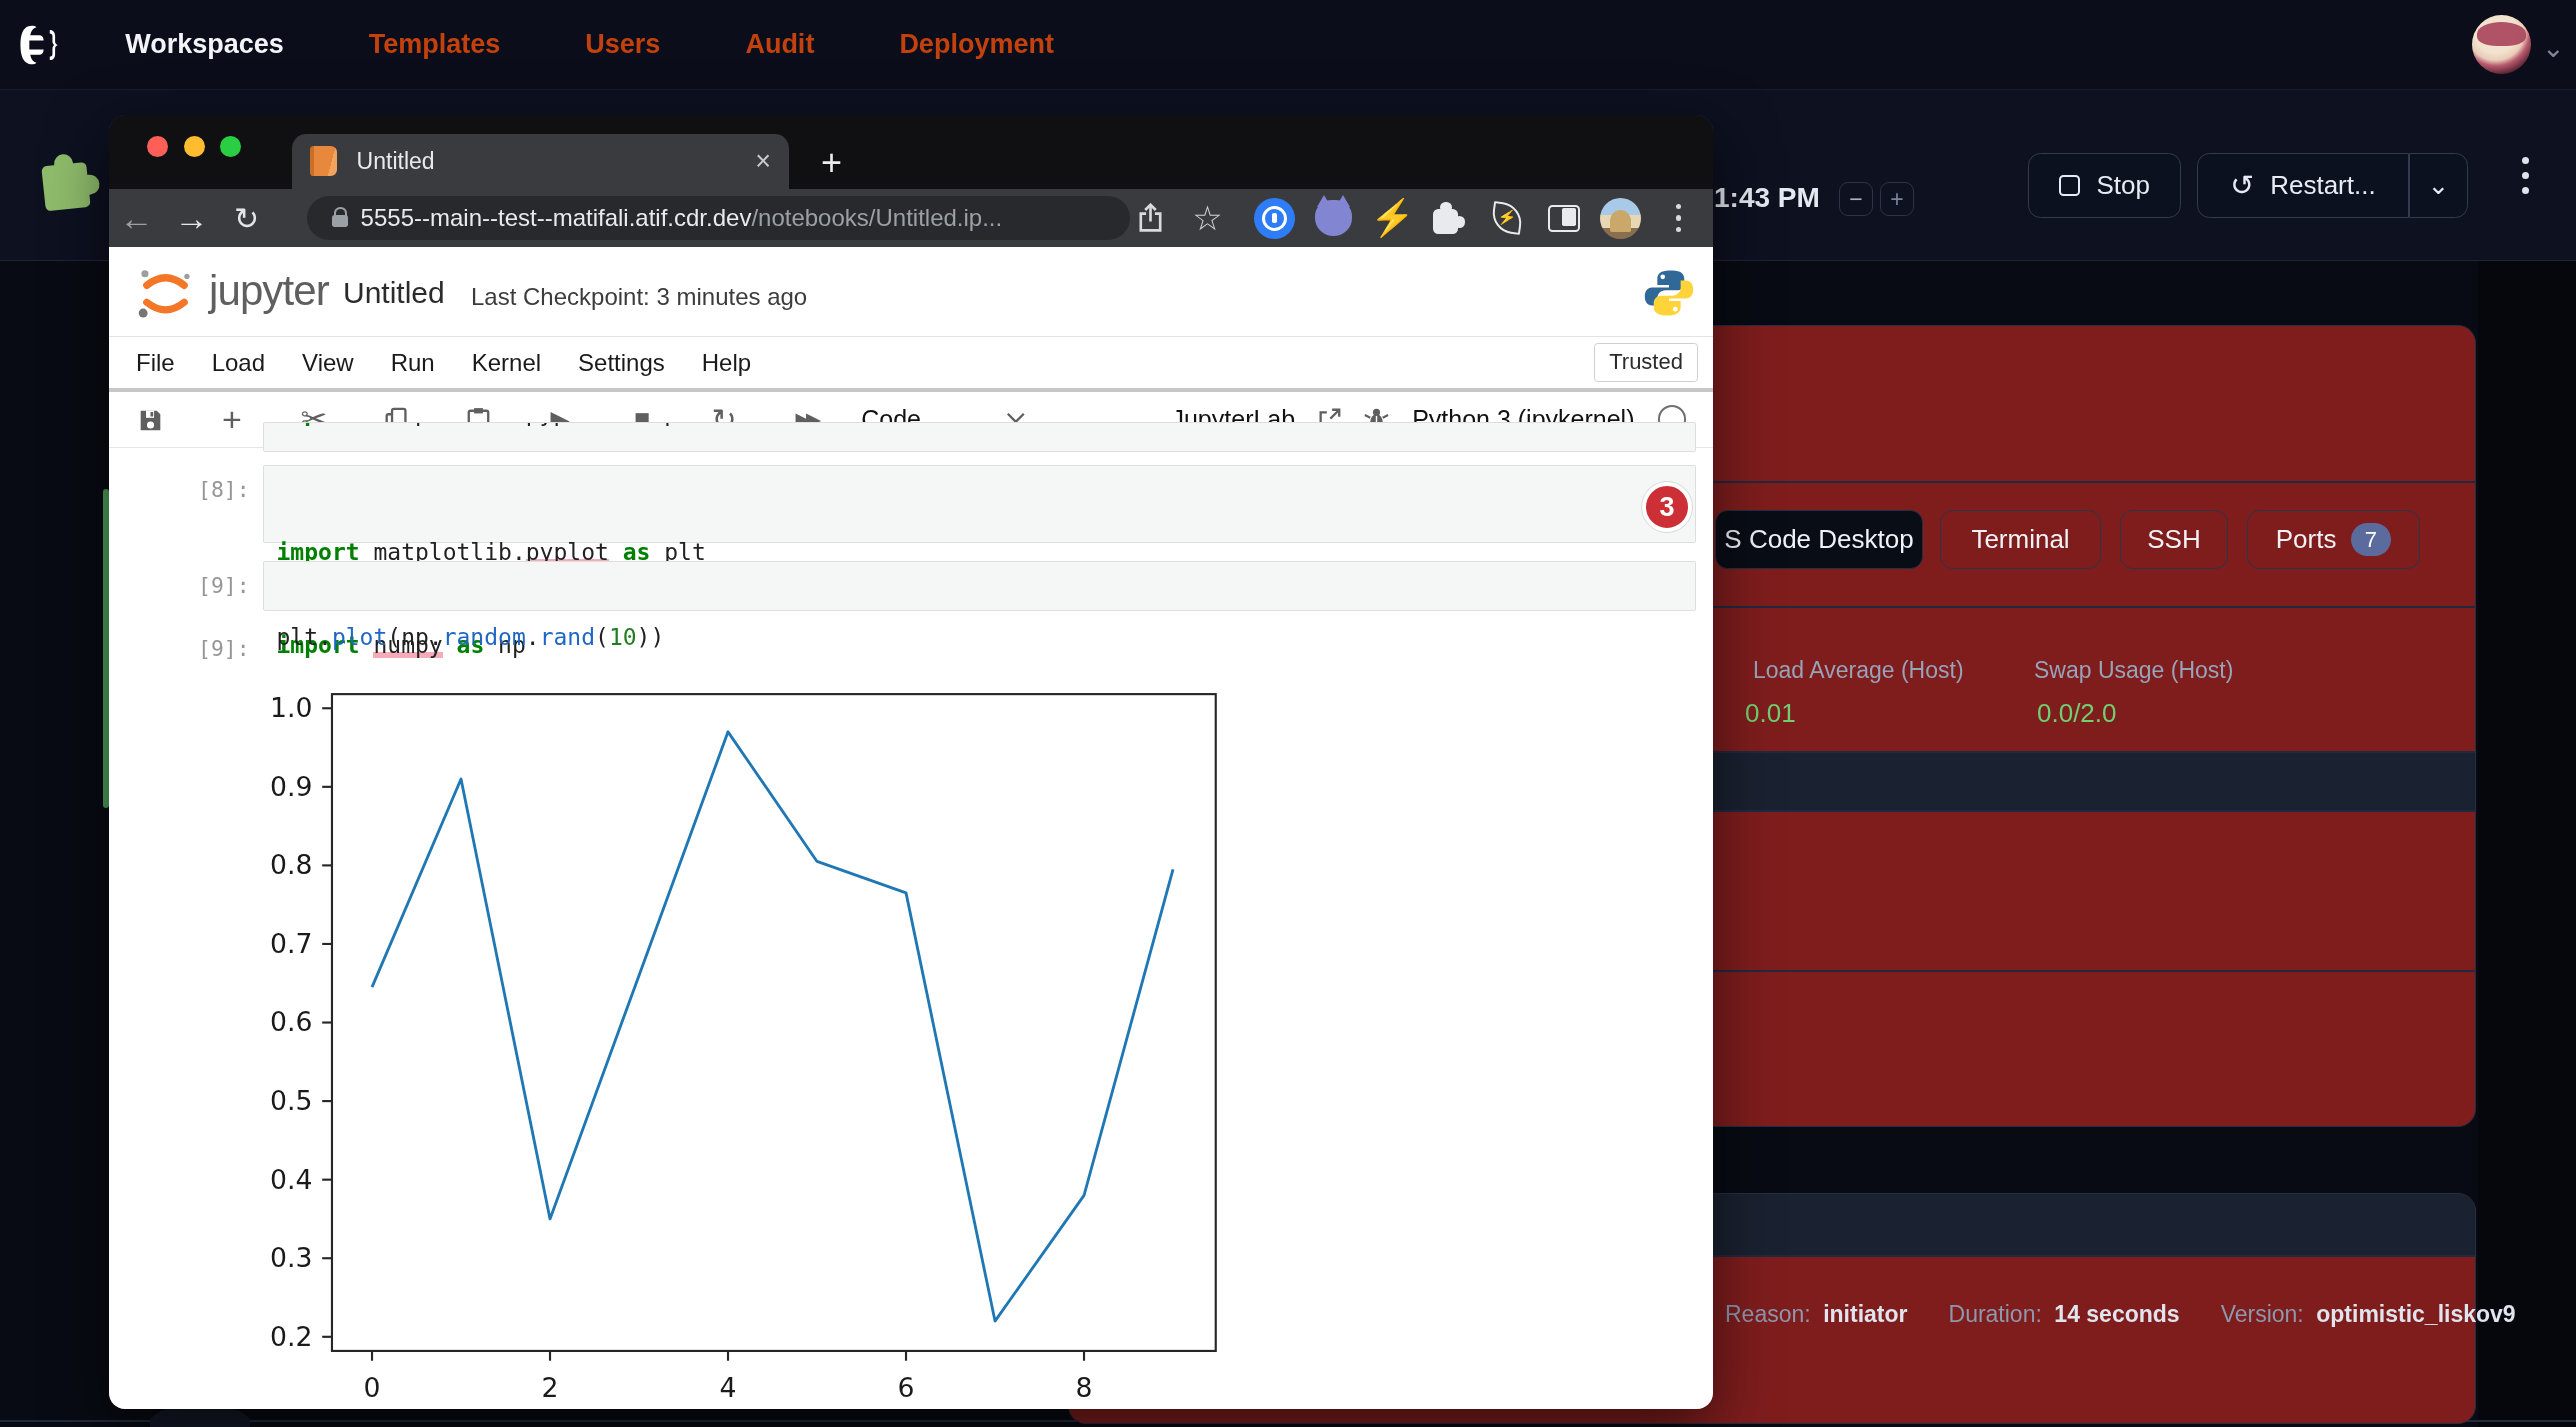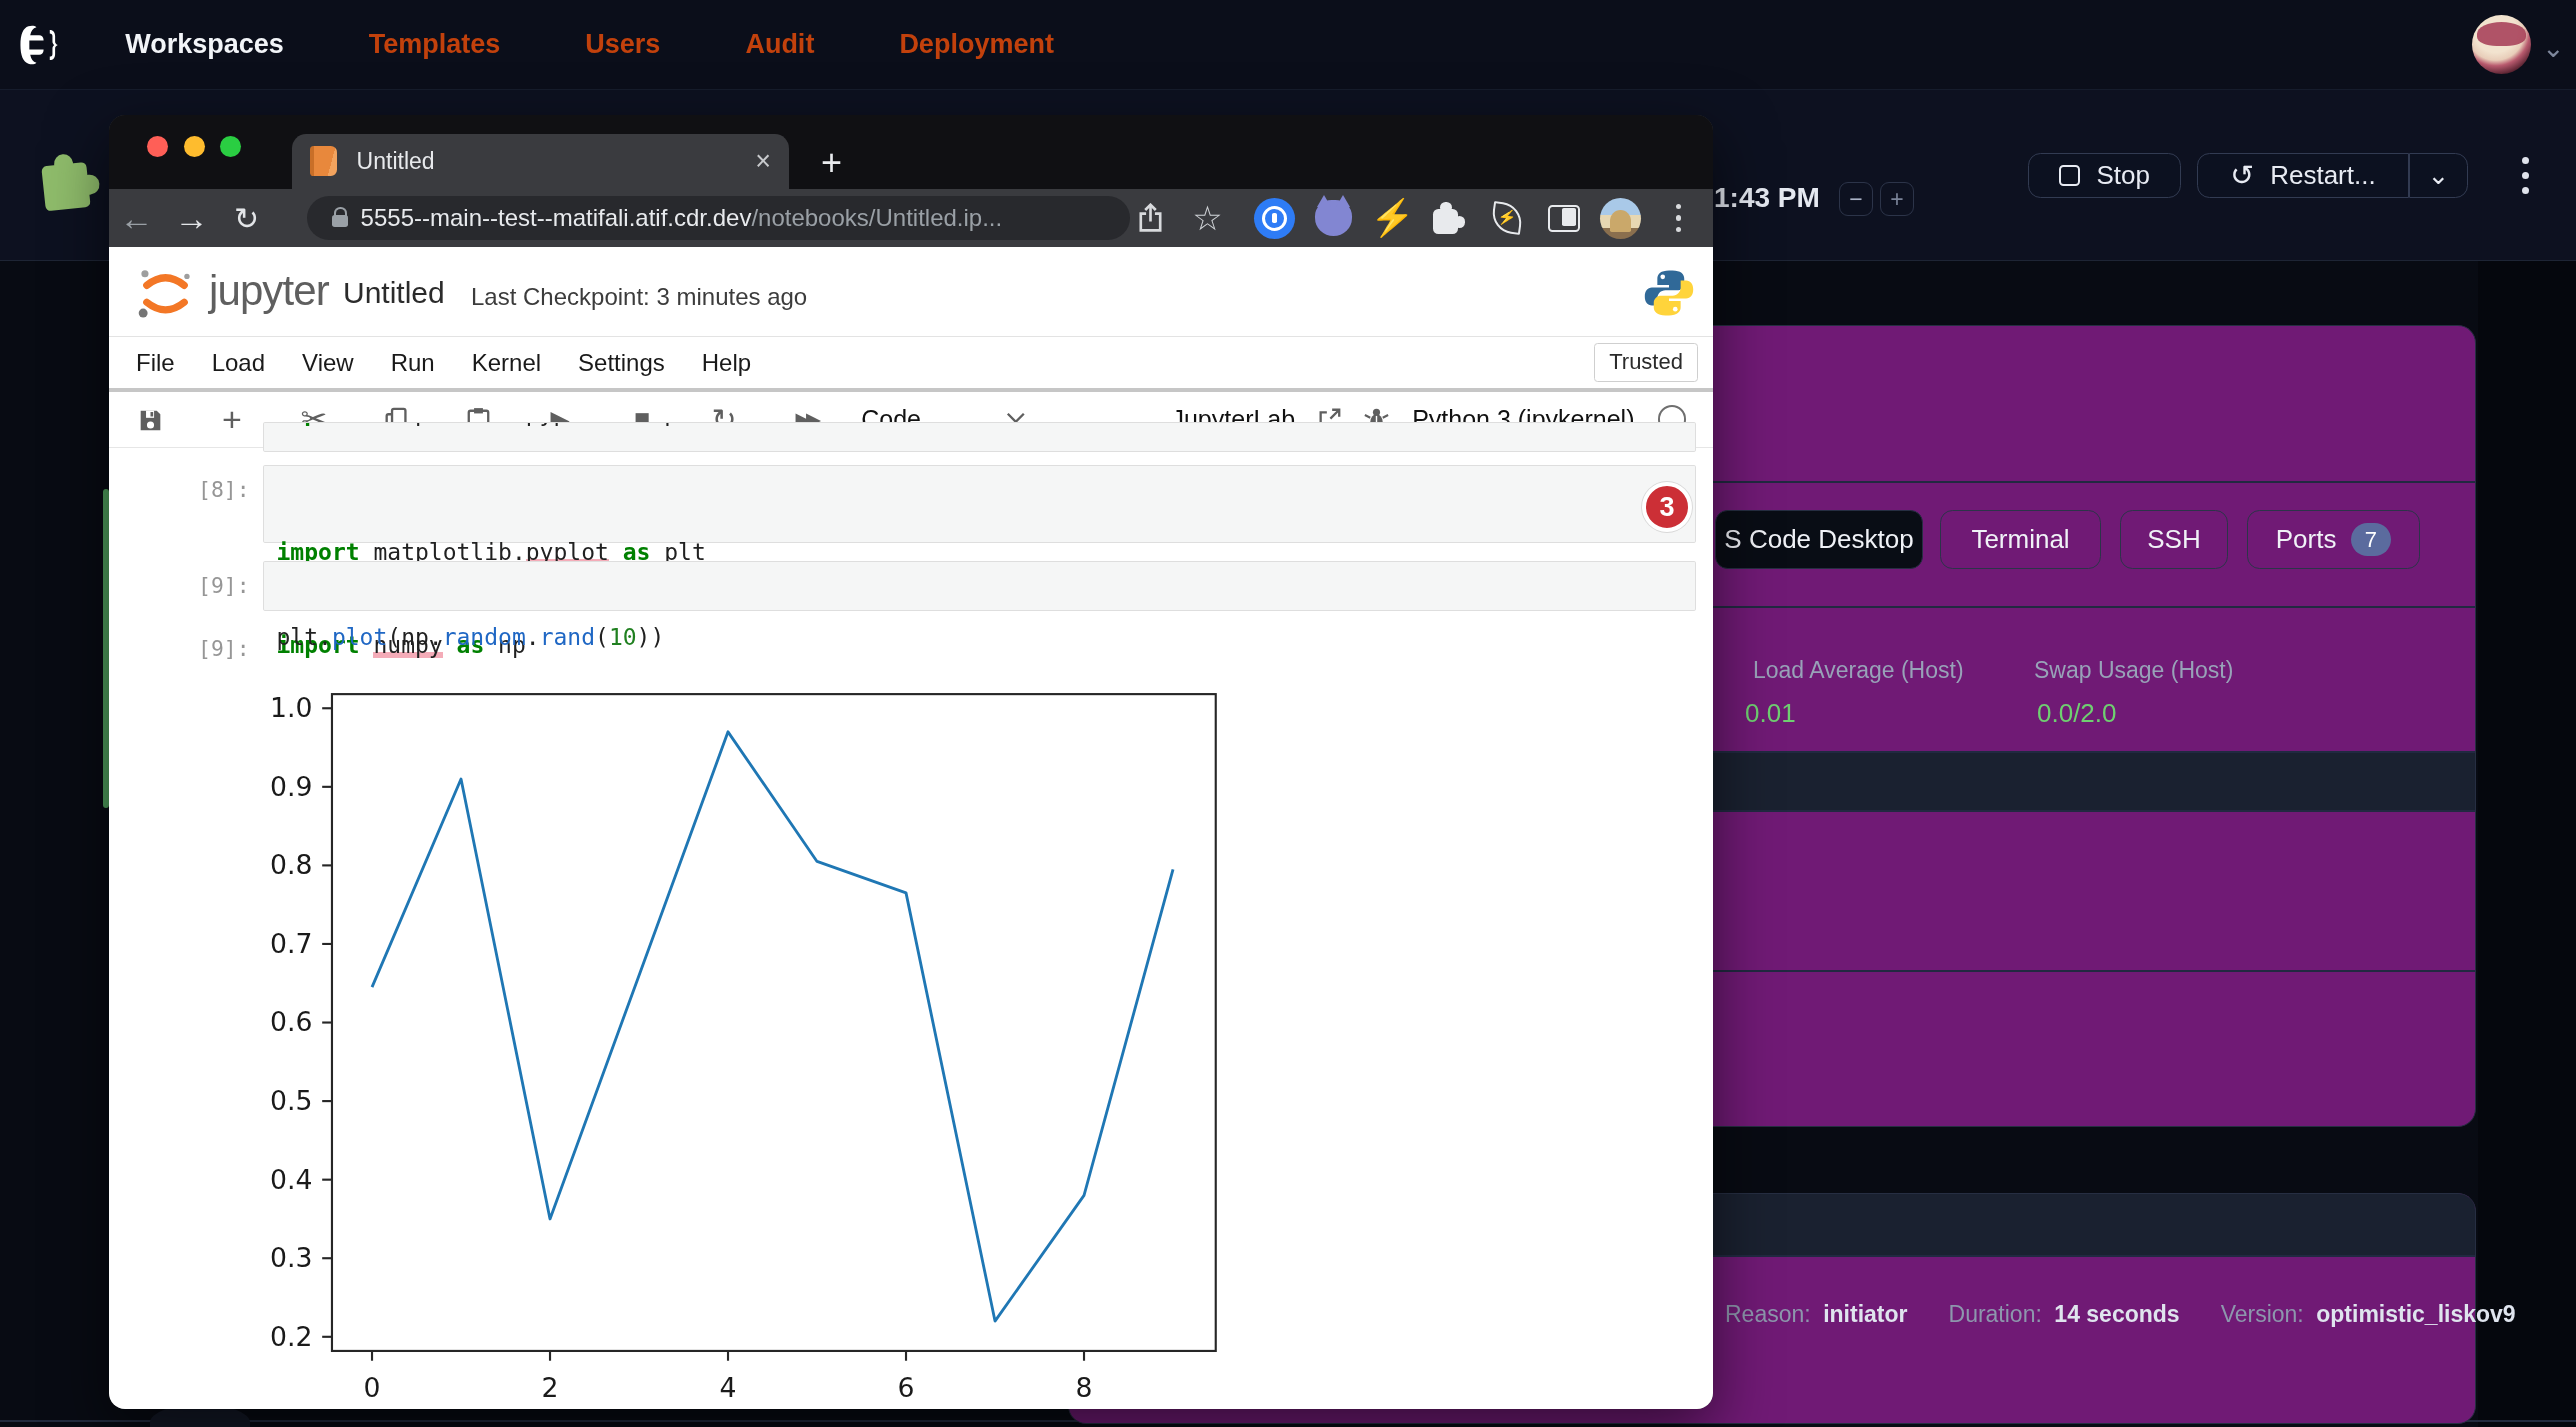--- a/index.html
+++ b/index.html
@@ -21,30 +21,30 @@
   #nav-avatar-chevron { left:2542px; top:32px; color:#7e879c; font-size:27px; }
 
   .green-bar { left:103px; top:489px; width:6.2px; height:319px; background:#4f9e5c; border-radius:3.6px; z-index:2; }
   #bottom-line { left:0; top:1420px; width:2576px; height:1.8px; background:#232b3e; z-index:1; }
   #bottom-bump { left:150px; top:1404px; width:100px; height:37px; border-radius:50% 50% 0 0; background:#141927; z-index:1; }
 
   
   #ws-time { left:1714px; top:182px; font-size:28px; font-weight:600; color:#e5e9f1; z-index:2; }
   .sq-btn { width:34px; height:34px; border:1.8px solid #2c3449; border-radius:9px; color:#aab2c5; font-size:23px;
     display:flex; align-items:center; justify-content:center; z-index:2; background:transparent; }
-  .pill-btn { height:45px; border:1.8px solid #323b52; border-radius:12.5px; background:rgba(13,17,32,.4);
+  .pill-btn { height:65px; border:1.8px solid #323b52; border-radius:12.5px; background:rgba(13,17,32,.4);
     display:flex; align-items:center; justify-content:center; gap:16px; color:#e8ebf3; font-size:26px; font-weight:500; z-index:2; }
   #stop-icon { width:21.4px; height:21.4px; border:2.7px solid #e8ebf3; border-radius:4.5px; }
   #restart-group { display:flex; z-index:2; }
   #restart-main { border-radius:12.5px 0 0 12.5px; width:212px; }
   #restart-caret { border-radius:0 12.5px 12.5px 0; width:59px; border-left:0.9px solid #323b52; }
   #ws-kebab { left:2512px; top:157px; width:27px; display:flex; flex-direction:column; gap:8px; align-items:center; z-index:2; }
   #ws-kebab i { width:7.1px; height:7.1px; border-radius:50%; background:#dfe3ec; }
 
-  .card { background:#701a75; border:1.8px solid #262e42; border-radius:18px; z-index:1; }
+  .card { background:#7f1d1d; border:1.8px solid #262e42; border-radius:18px; z-index:1; }
   #card1 { left:1068px; top:325px; width:1408px; height:802px; }
   #card2 { left:1068px; top:1193px; width:1408px; height:231px; }
   .card .divider { position:absolute; left:0; width:100%; height:1.8px; background:#212941; }
   .band { position:absolute; left:0; width:100%; background:#1a2130; }
 
   .app-btn { position:absolute; top:184px; height:59px; border:1.8px solid #2c3449; border-radius:12.5px;
     display:flex; align-items:center; justify-content:center; gap:14.2px; color:#f0f2f7; font-size:26px; font-weight:500; }
   .app-btn.solid { background:#090d15; border-color:#262e42; }
   .badge-pill { background:#5b6b9e; color:#fff; font-size:22px; border-radius:18px; padding:3.6px 14.2px; }
 

